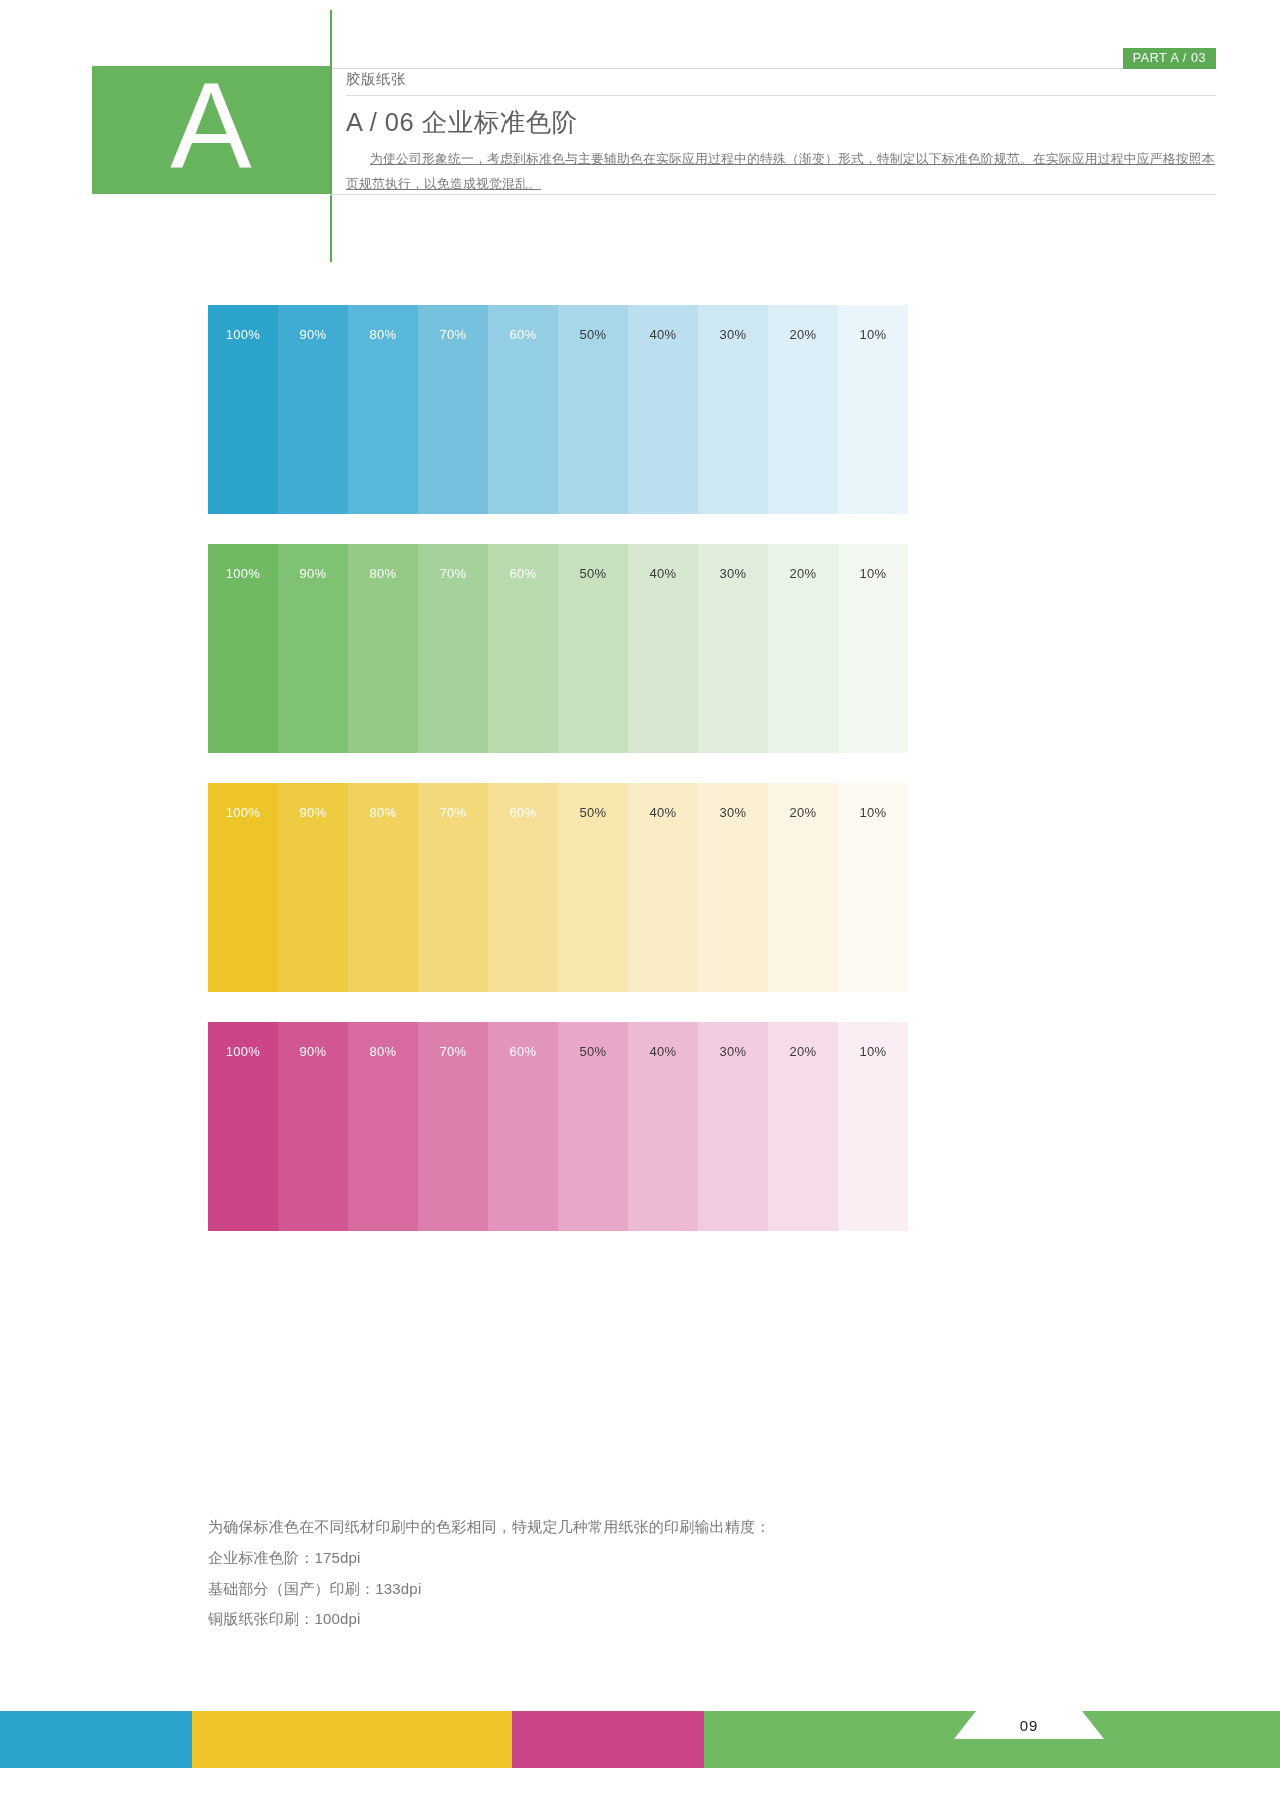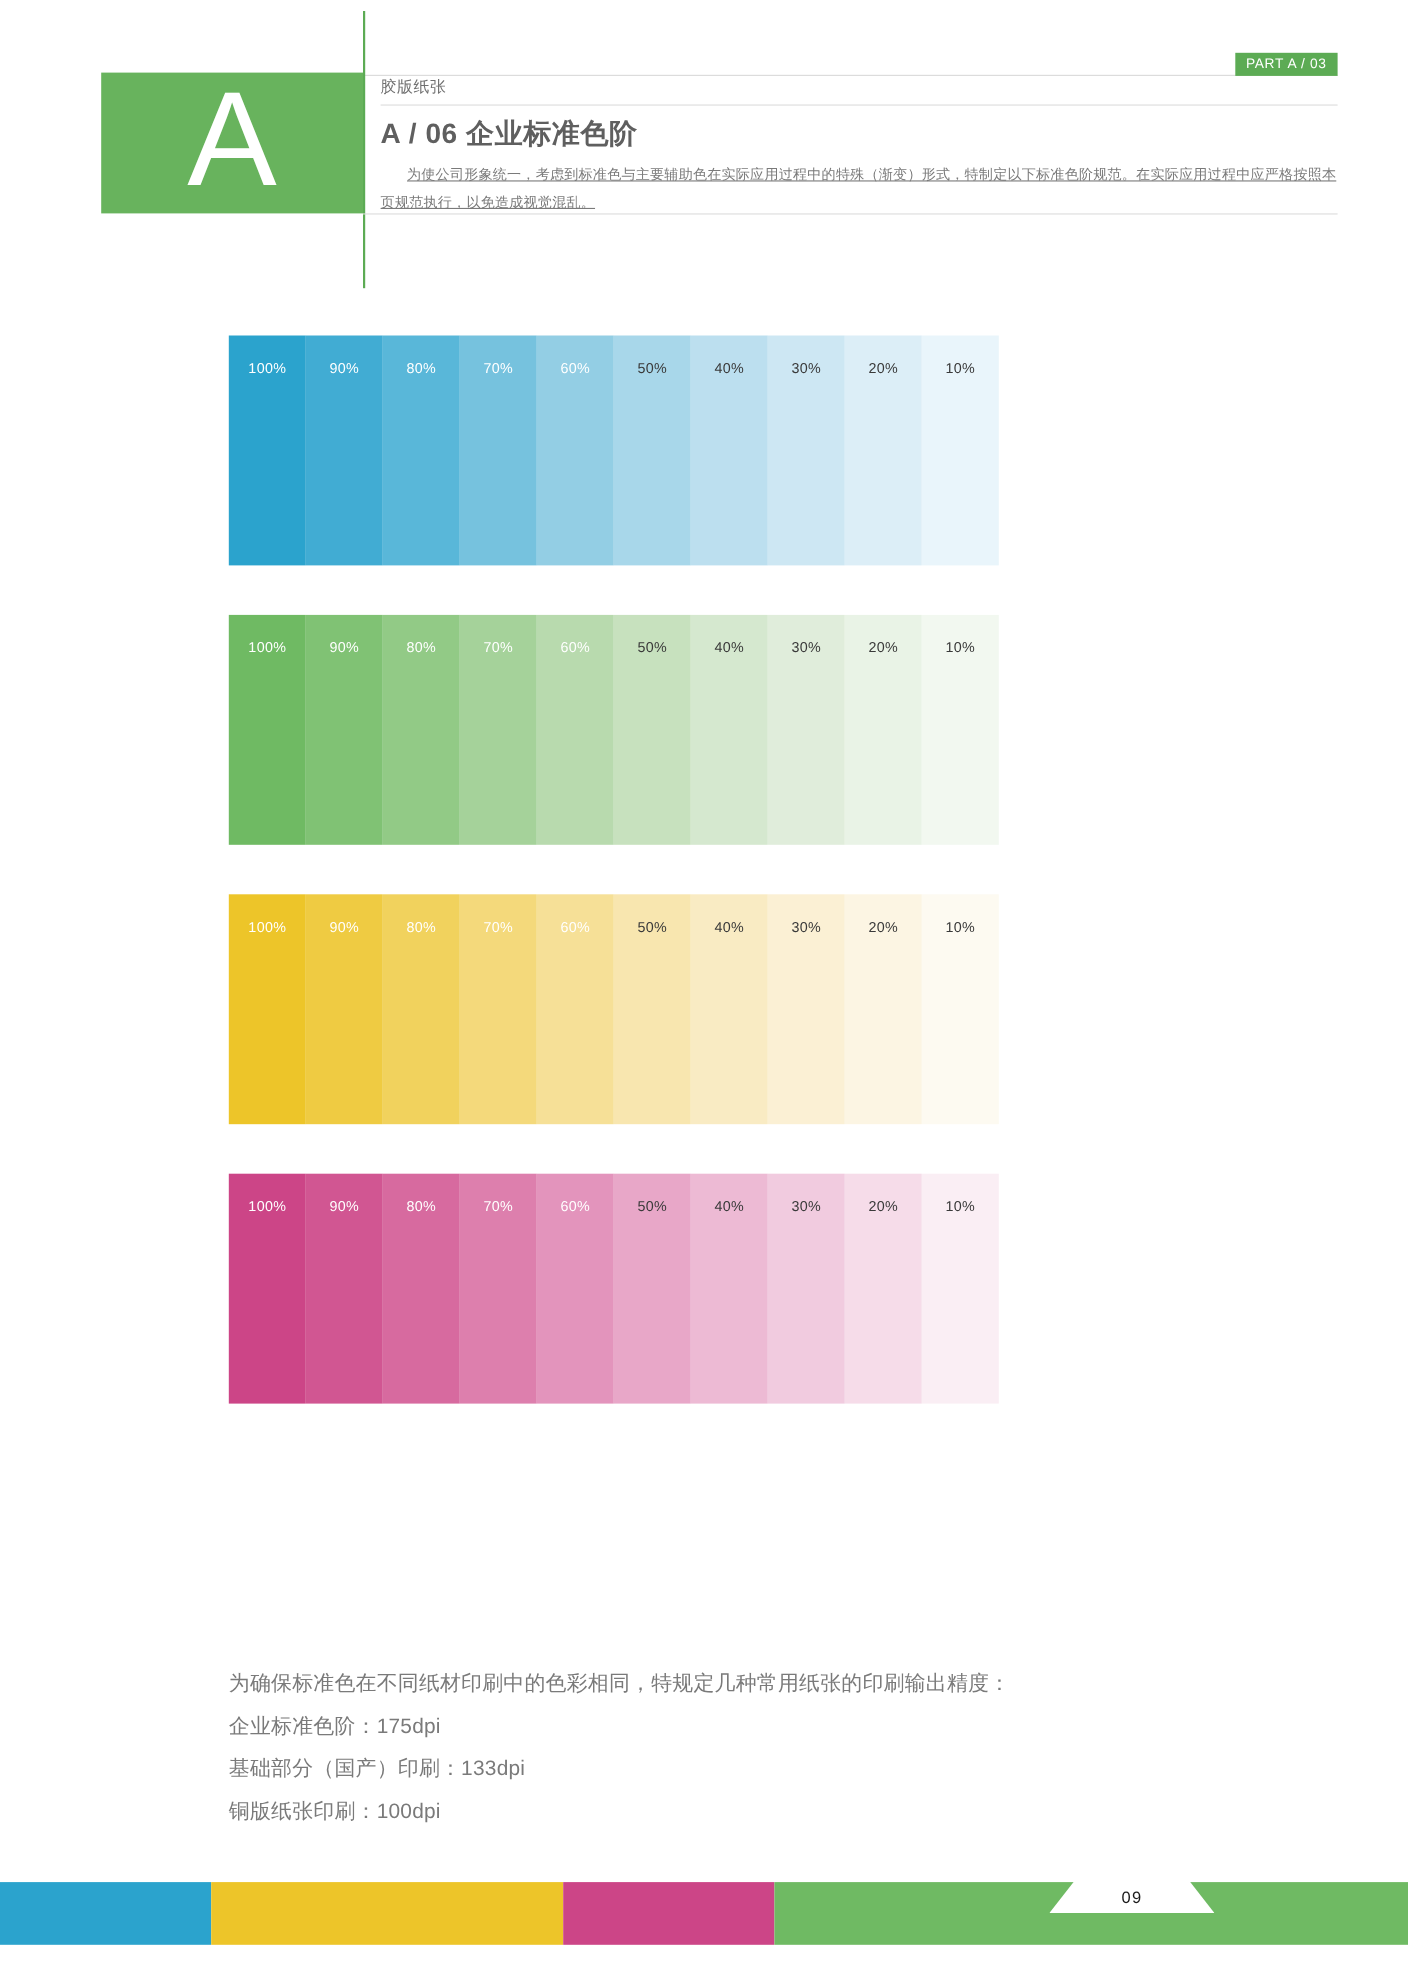--- a/index.html
+++ b/index.html
@@ -43,54 +43,54 @@
   }
   .head-text{
     position:absolute; left:346px; top:70px; right:64px;
   }
   .kicker{
     font-size:14.5px; color:#6f6f6f; letter-spacing:.5px;
     padding-bottom:6px;
   }
   .kicker-rule{ height:1px; background:#dcdcdc; margin-bottom:12px; }
   .title{
-    font-size:25.5px; color:#5f5f5f; font-weight:700;
+    font-size:25.5px; color:#5f5f5f; font-weight:400;
     letter-spacing:.5px; line-height:1.15;
     padding-bottom:10px;
   }
   .para{
     font-size:12.8px; line-height:1.95; color:#7a7a7a;
     letter-spacing:.2px; max-width:905px;text-decoration:underline;
   }
   .para .indent{ display:inline-block; width:24px; }
   .head-bottom-rule{
     position:absolute; left:330px; right:64px; top:194px;
     height:1px; background:#dcdcdc;
   }
 
   
   .swatches{ position:absolute; left:208px; top:305px; width:700px; }
-  .row{ display:flex; width:700px; height:209px; margin-bottom:45px;border-radius:16px; }
+  .row{ display:flex; width:700px; height:209px; margin-bottom:30px;border-radius:16px; }
   .cell{
     flex:1 1 70px;
     position:relative;
   }
   .cell .pct{
     position:absolute; left:0; right:0; top:22px;
     text-align:center;
     font-size:13px; letter-spacing:.3px;
     font-family:"Liberation Sans","DejaVu Sans",sans-serif;
   }
   .cell.light .pct{ color:#ffffff; }
   .cell.dark  .pct{ color:#3a3a3a; }
 
   
   .note{
     position:absolute; left:208px; top:1512px; width:780px;
-    font-size:19px; line-height:2.05; color:#7a7a7a;
+    font-size:15px; line-height:2.05; color:#7a7a7a;
     letter-spacing:.2px;
   }
   .note div{ white-space:nowrap; }
 
   
   .footer{
     position:absolute; left:0; bottom:28px; width:1280px; height:57px;
     display:flex;
   }
   .footer .seg{ height:57px; }

